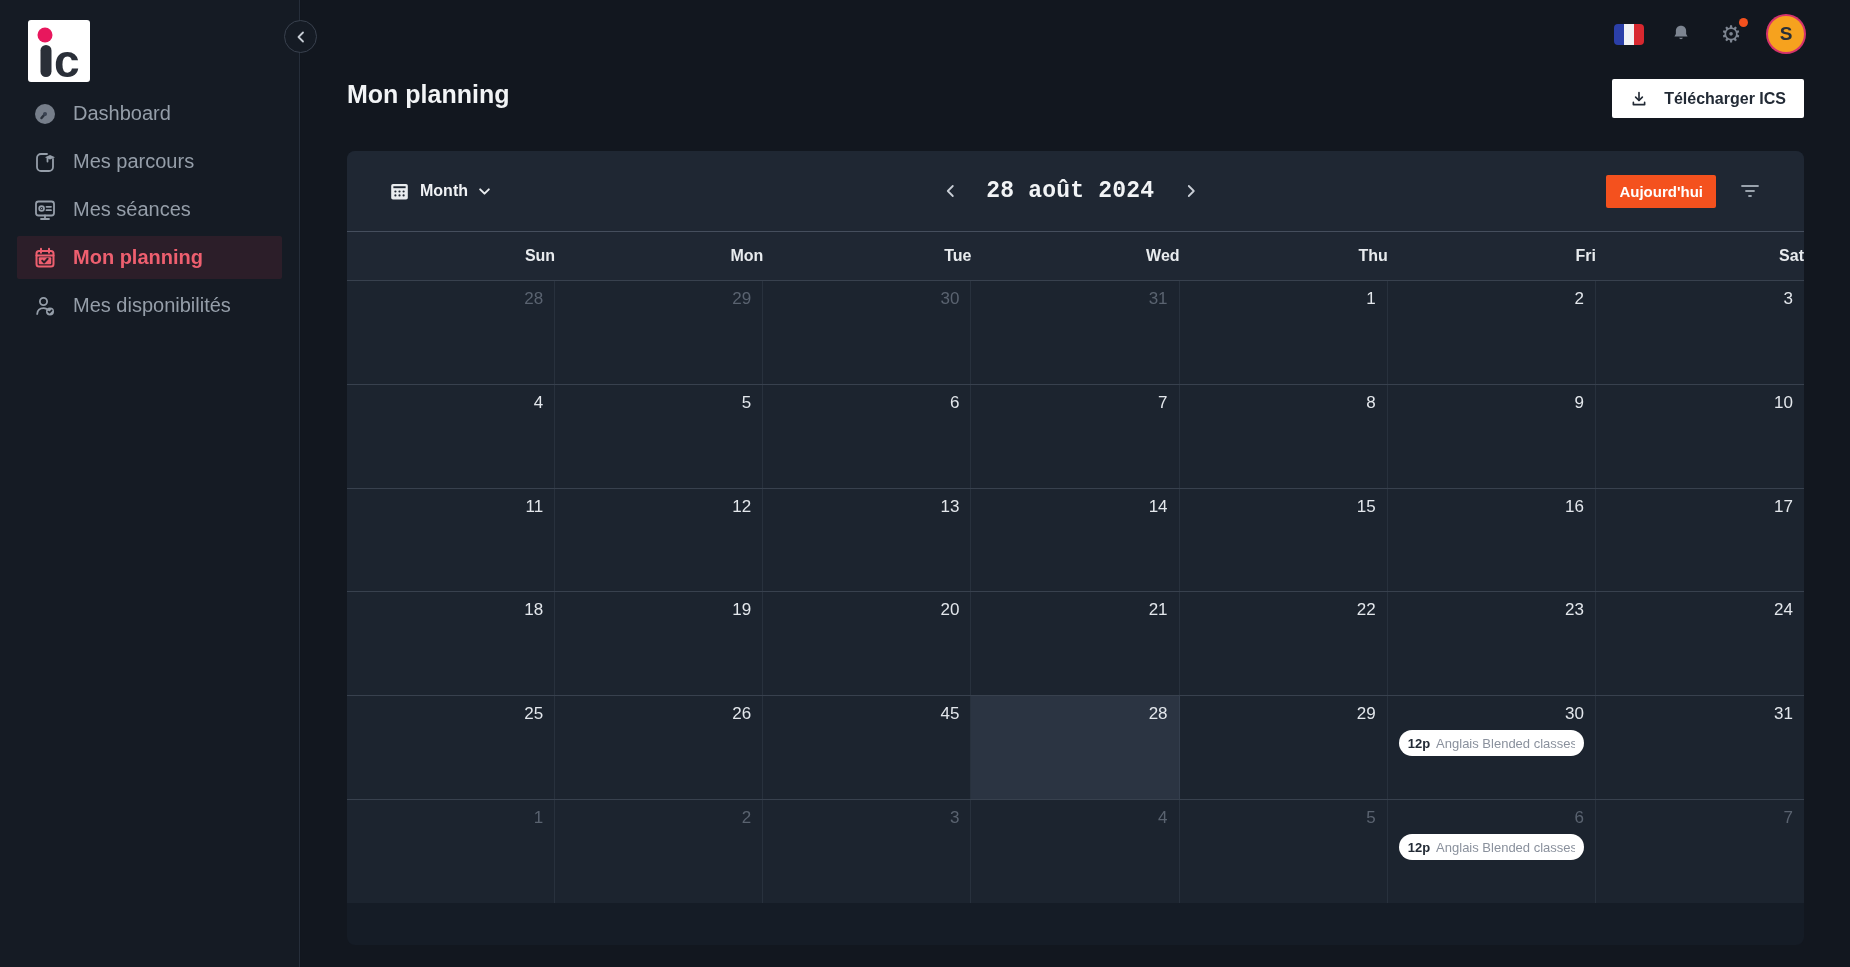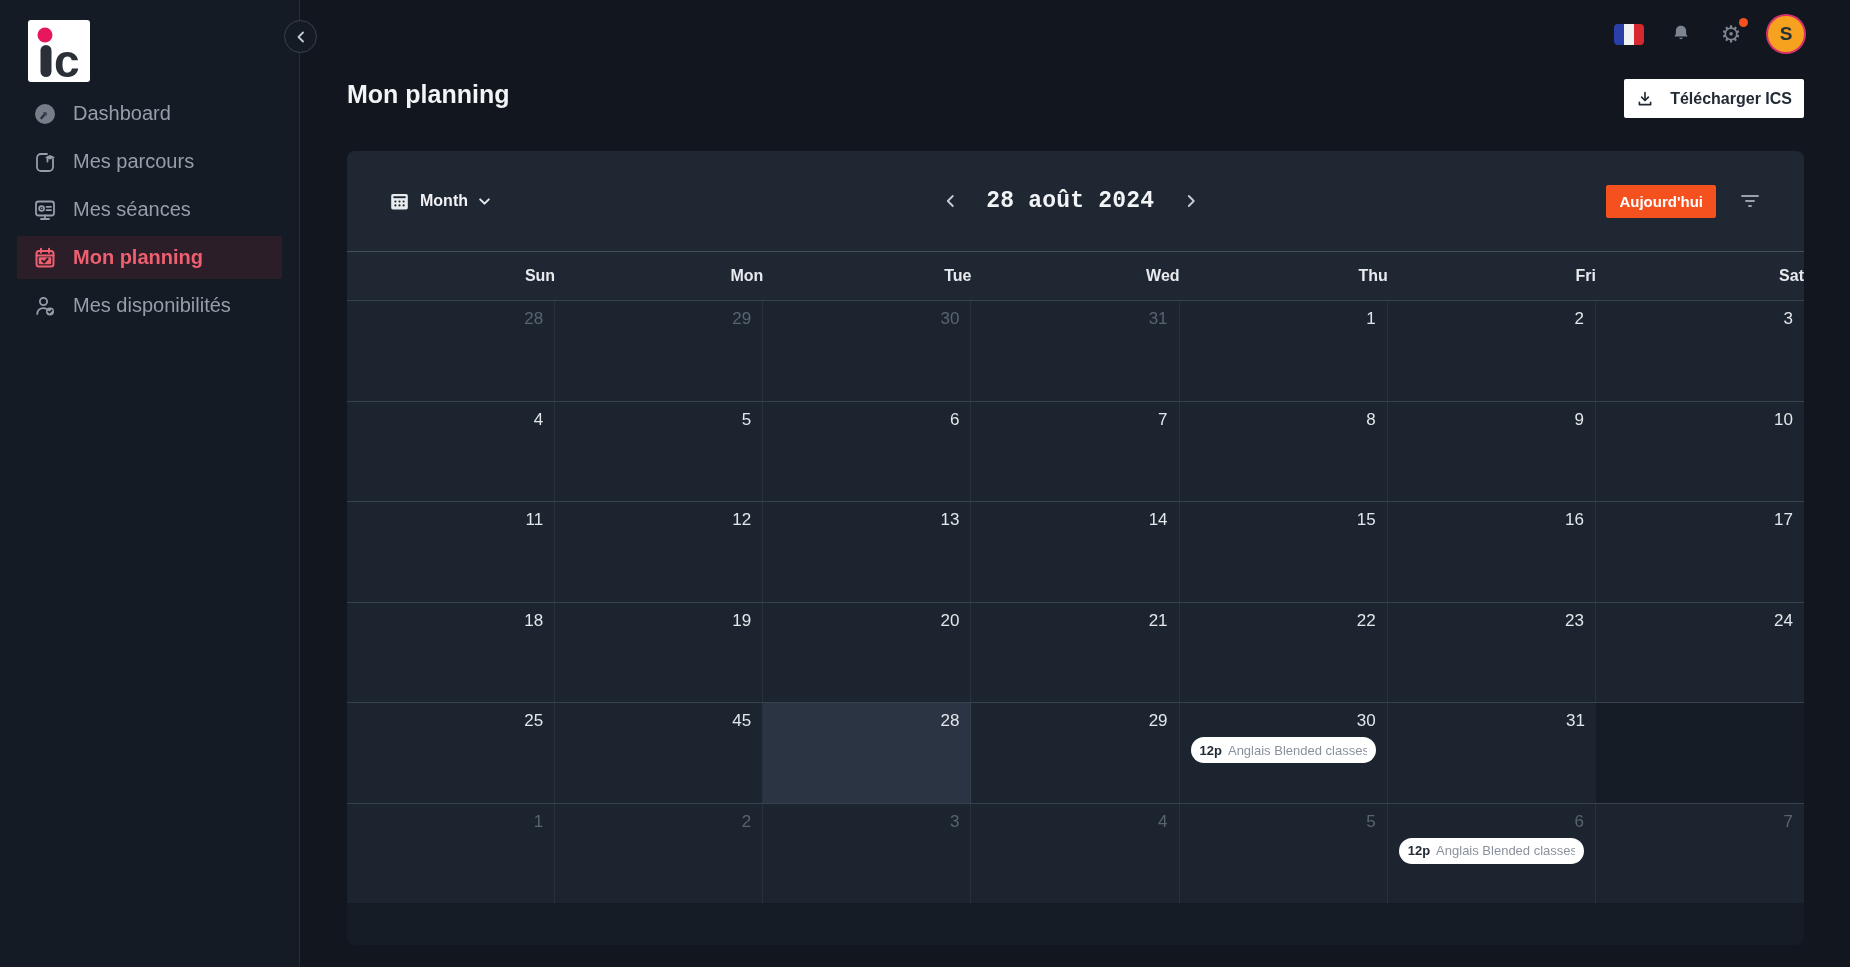--- a/index.html
+++ b/index.html
@@ -45,30 +45,30 @@
   .avatar {
     width:36px; height:36px; border-radius:50%; background:var(--avatar,#f6a21e);
     box-shadow:0 0 0 2px #d6336c; display:flex; align-items:center; justify-content:center;
     color:#283039; font-weight:bold; font-size:19px; cursor:pointer;
   }
   
   .main { position:absolute; left:301px; top:0; right:0; height:967px; background:#12171f; }
   .page-title { position:absolute; left:46px; top:80px; font-size:25px; font-weight:bold; color:#f2f4f6; }
   .ics-btn {
     position:absolute; right:46px; top:79px; height:39px; background:#ffffff; border:none; border-radius:2px;
-    display:flex; align-items:center; gap:16px; padding:0 12px; font-family:inherit;
+    display:flex; align-items:center; gap:16px; padding:0 18px; font-family:inherit;
     font-size:16px; font-weight:bold; color:#222a35; cursor:pointer;
   }
   
   .card {
     position:absolute; left:46px; right:46px; top:151px; height:794px;
     background:#151c26; border-radius:8px; display:flex; flex-direction:column;
   }
   .cal-toolbar {
-    height:101px; background:#1f2733; border-radius:8px 8px 0 0;
+    height:81px; background:#1f2733; border-radius:8px 8px 0 0;
     border-bottom:1px solid rgba(148,163,184,.32);
     display:flex; align-items:center; padding:0 42px; position:relative;
   }
   .view-select { display:flex; align-items:center; gap:10px; cursor:pointer; color:#f0f2f5; font-size:16px; font-weight:bold; }
   .date-nav {
     position:absolute; left:50%; transform:translateX(-52%);
     display:flex; align-items:center; gap:26px;font-family:Liberation Mono, monospace;
   }
   .nav-arrow { background:none; border:none; cursor:pointer; display:flex; padding:2px; }
   .date-label { font-size:23px; font-weight:bold; color:#f2f4f6; letter-spacing:.2px; }
@@ -362,20 +362,23 @@
           </div>
           <div class="cal-cell">
             <span class="num">24</span>
           </div>
         </div>
         <div class="cal-row">
           <div class="cal-cell">
             <span class="num">25</span>
           </div>
           <div class="cal-cell">
+            <span class="num">26</span>
+          </div>
+          <div class="cal-cell">
             <span class="num">45</span>
           </div>
           <div class="cal-cell today">
             <span class="num">28</span>
           </div>
           <div class="cal-cell">
             <span class="num">29</span>
           </div>
           <div class="cal-cell">
             <span class="num">30</span>

